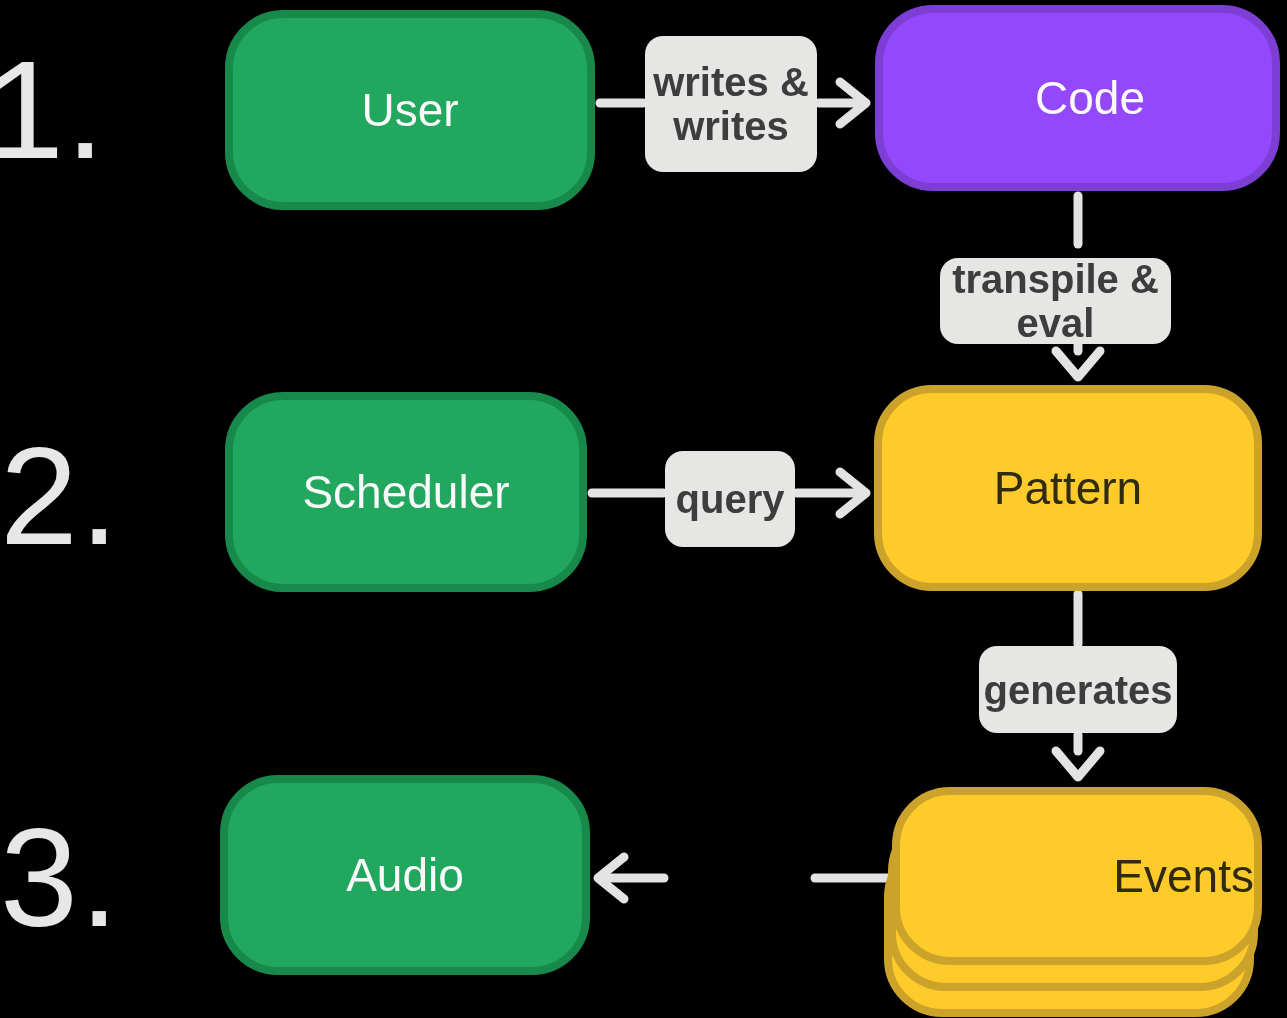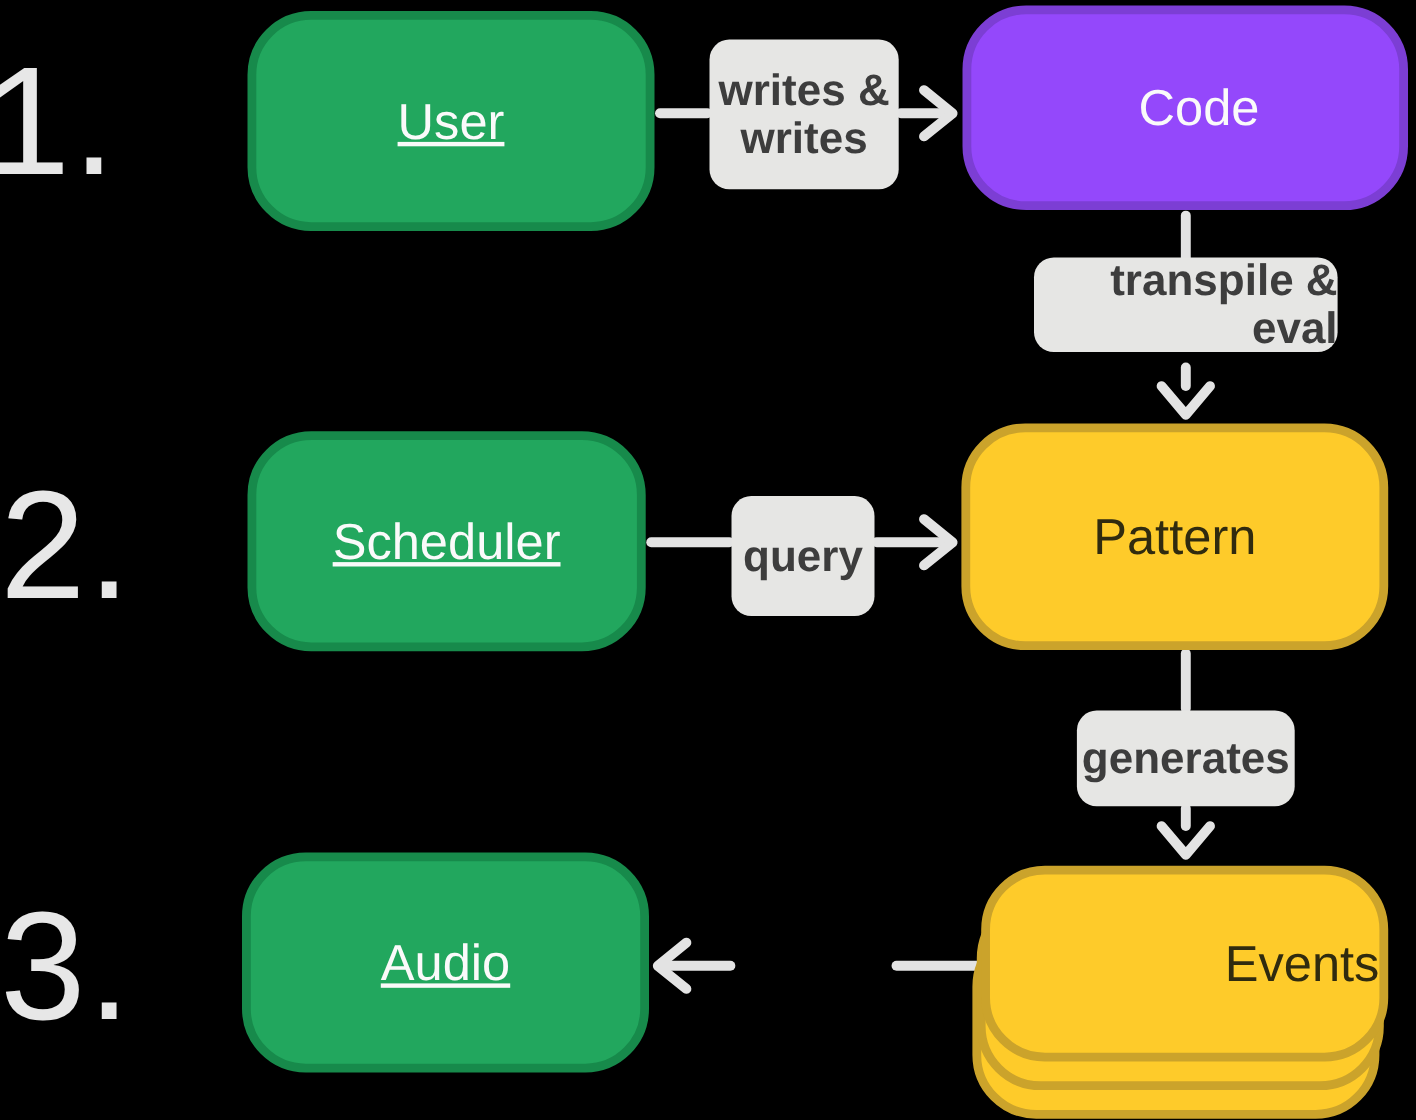--- a/index.html
+++ b/index.html
@@ -12,21 +12,21 @@
     position:absolute;font-size:140px;font-weight:400;line-height:1;
     color:var(--step,#e7e7e7);letter-spacing:2px;user-select:none;
   }
   .step-1{left:-14px;top:40px;}
   .step-2{left:0px;top:426px;}
   .step-3{left:0px;top:808px;}
   .node{
     position:absolute;display:flex;align-items:center;justify-content:center;
     border-radius:58px;font-size:46px;font-weight:400;box-sizing:border-box;
   }
-  .node.green{background:var(--green-fill);border:8px solid var(--green-border);color:var(--node-text-light);text-decoration:underline;}
+  .node.green{background:var(--green-fill);border:8px solid var(--green-border);color:var(--node-text-light);}
   .node.purple{background:var(--purple-fill);border:8px solid var(--purple-border);color:var(--node-text-light);padding-left:25px;}
   .node.yellow{background:var(--yellow-fill);border:8px solid var(--yellow-border);color:var(--node-text-dark);}
   .node-user{left:225px;top:10px;width:370px;height:200px;}
   .node-code{left:875px;top:5px;width:405px;height:186px;}
   .node-scheduler{left:225px;top:392px;width:362px;height:200px;}
   .node-pattern{left:874px;top:385px;width:388px;height:206px;}
   .node-audio{left:220px;top:775px;width:370px;height:200px;}
   .events-stack{position:absolute;left:884px;top:787px;width:378px;height:231px;}
   .events-card{
     position:absolute;width:370px;height:178px;border-radius:58px;box-sizing:border-box;
@@ -35,22 +35,22 @@
   .events-card.back{left:0;top:52px;}
   .events-card.mid{left:4px;top:26px;}
   .events-card.front{left:8px;top:0;display:flex;align-items:center;justify-content:flex-end;
     font-size:46px;color:var(--node-text-dark);}
   .edge-label{
     position:absolute;display:flex;flex-direction:column;align-items:center;justify-content:center;
     background:var(--label-bg);color:var(--label-text);border-radius:18px;
     font-size:40px;font-weight:700;text-align:center;line-height:44px;box-sizing:border-box;
   }
   .el-writes{left:645px;top:36px;width:172px;height:136px;}
-  .el-transpile{left:940px;top:234px;width:276px;height:86px;text-align:right;}
-  .el-query{left:665px;top:451px;width:130px;height:109px;text-align:right;}
+  .el-transpile{left:940px;top:258px;width:231px;height:86px;}
+  .el-query{left:665px;top:451px;width:130px;height:96px;text-align:right;}
   .el-generates{left:979px;top:646px;width:198px;height:87px;}
   .el-trigger{left:666px;top:833px;width:147px;height:85px;}
   .arrow-layer{position:absolute;left:0;top:0;pointer-events:none;}
   .arrow-layer *{stroke:var(--arrow);stroke-width:9;fill:none;stroke-linecap:round;stroke-linejoin:round;}
 </style>
 </head>
 <body>
 
 <div class="canvas">
 

